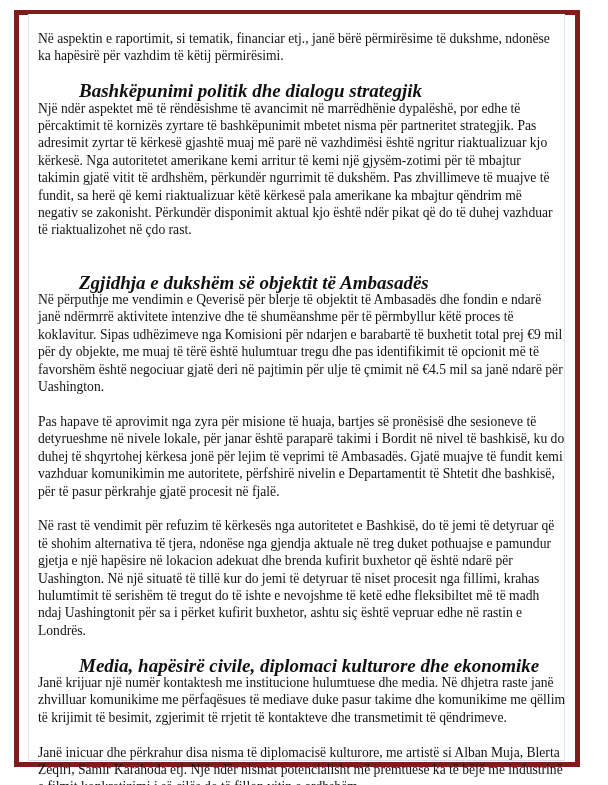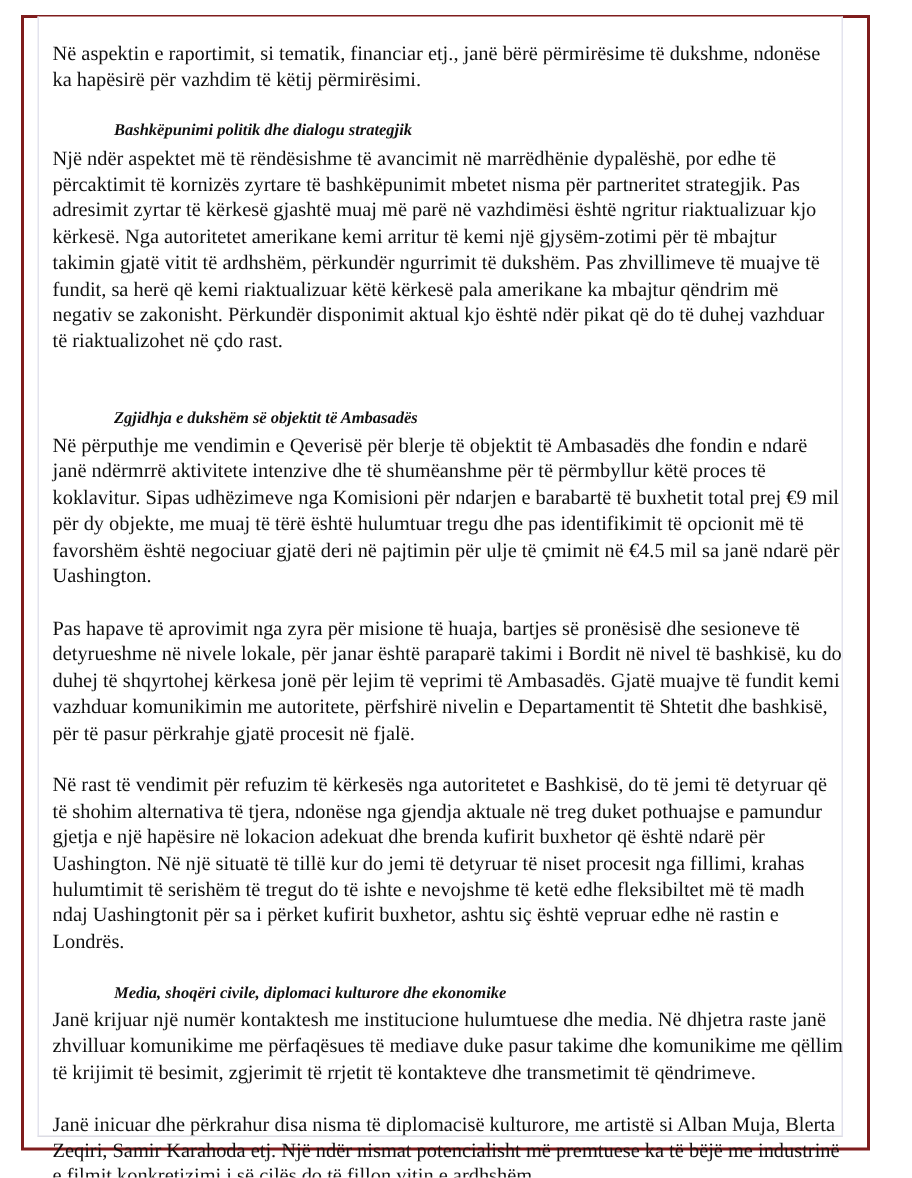--- a/index.html
+++ b/index.html
@@ -1,34 +1,34 @@
 <!DOCTYPE html>
 <html><head>
 <meta charset="utf-8">
 <style>
   html, body { margin: 0; padding: 0; background: #ffffff; }
   body { width: 608px; height: 785px; position: relative; overflow: hidden; }
   .frame {
     position: absolute; left: 14px; top: 10px; width: 566px; height: 757px;
-    border: 2px solid #7f1d1d; box-sizing: border-box;
+    border: 5px solid #7f1d1d; box-sizing: border-box;
   }
   .page {
     position: absolute; left: 9px; top: -1px; width: 537px; height: 747px;
     border-left: 1px solid #e3e3ee; border-right: 1px solid #e3e3ee; border-bottom: 1px solid #dcdce4;
     box-sizing: border-box; background: #fff;
   }
   .content {
     position: absolute; left: 9px; top: 16px; width: 527px;
     font-family: "Liberation Serif", serif; font-size: 13.6px; line-height: 17.4px; color: #111;
   }
   p { margin: 0; }
   .gap { height: 17.4px; }
   .gap2 { height: 34.8px; }
   h3 {
-    margin: 0; font-size: 11px; line-height: 17.4px; font-weight: bold; font-style: italic;
+    margin: 0; font-size: 19px; line-height: 17.4px; font-weight: bold; font-style: italic;
     padding-left: 41px; font-family: "Liberation Serif", serif;
   }
 </style>
 </head>
 <body>
 
 <div class="frame">
   <div class="page">
     <div class="content">
       <p>Në aspektin e raportimit, si tematik,  financiar etj., janë bërë përmirësime të dukshme, ndonëse ka hapësirë për vazhdim të këtij përmirësimi.</p>
@@ -39,20 +39,20 @@
       <div class="gap2"></div>
 
       <h3>Zgjidhja e dukshëm së objektit të Ambasadës</h3>
       <p>Në përputhje me vendimin e Qeverisë për blerje të objektit të Ambasadës dhe fondin e ndarë janë ndërmrrë aktivitete intenzive dhe të shumëanshme për të përmbyllur këtë proces të koklavitur. Sipas udhëzimeve nga Komisioni për ndarjen e barabartë të buxhetit total prej €9 mil për dy objekte, me muaj të tërë është hulumtuar tregu dhe pas identifikimit të opcionit më të favorshëm është negociuar gjatë deri në pajtimin për ulje të çmimit në €4.5 mil sa janë ndarë për Uashington.</p>
       <div class="gap"></div>
       <p>Pas hapave të aprovimit nga zyra për misione të huaja, bartjes së pronësisë dhe sesioneve të detyrueshme në nivele lokale, për janar është paraparë takimi i Bordit në nivel të bashkisë, ku do duhej të shqyrtohej kërkesa jonë për lejim të veprimi të Ambasadës. Gjatë muajve të fundit kemi vazhduar komunikimin me autoritete, përfshirë nivelin e Departamentit të Shtetit dhe bashkisë, për të pasur përkrahje gjatë procesit në fjalë.</p>
       <div class="gap"></div>
       <p>Në rast të vendimit për refuzim të kërkesës nga autoritetet e Bashkisë, do të jemi të detyruar që të shohim alternativa të tjera, ndonëse nga gjendja aktuale në treg duket pothuajse e pamundur gjetja e një hapësire në lokacion adekuat dhe brenda kufirit buxhetor që është ndarë për Uashington. Në një situatë të tillë kur do jemi të detyruar të niset procesit nga fillimi, krahas hulumtimit të serishëm të tregut do të ishte e nevojshme të ketë edhe fleksibiltet më të madh ndaj Uashingtonit për sa i përket kufirit buxhetor, ashtu siç është vepruar edhe në rastin e Londrës.</p>
       <div class="gap"></div>
 
-      <h3>Media, shoqëri civile, diplomaci kulturore dhe ekonomike</h3>
+      <h3>Media, hapësirë civile, diplomaci kulturore dhe ekonomike</h3>
       <p>Janë krijuar një numër kontaktesh me institucione hulumtuese dhe media. Në dhjetra raste janë zhvilluar komunikime me përfaqësues të mediave duke pasur takime dhe komunikime me qëllim të krijimit të besimit, zgjerimit të rrjetit të kontakteve dhe transmetimit të qëndrimeve.</p>
       <div class="gap"></div>
       <p>Janë inicuar dhe përkrahur disa nisma të diplomacisë kulturore, me artistë si Alban Muja, Blerta Zeqiri, Samir Karahoda etj. Një ndër nismat potencialisht më premtuese ka të bëjë me industrinë e filmit konkretizimi i së cilës do të fillon vitin e ardhshëm.</p>
 
     </div>
   </div>
 </div>
 
 </body></html>

